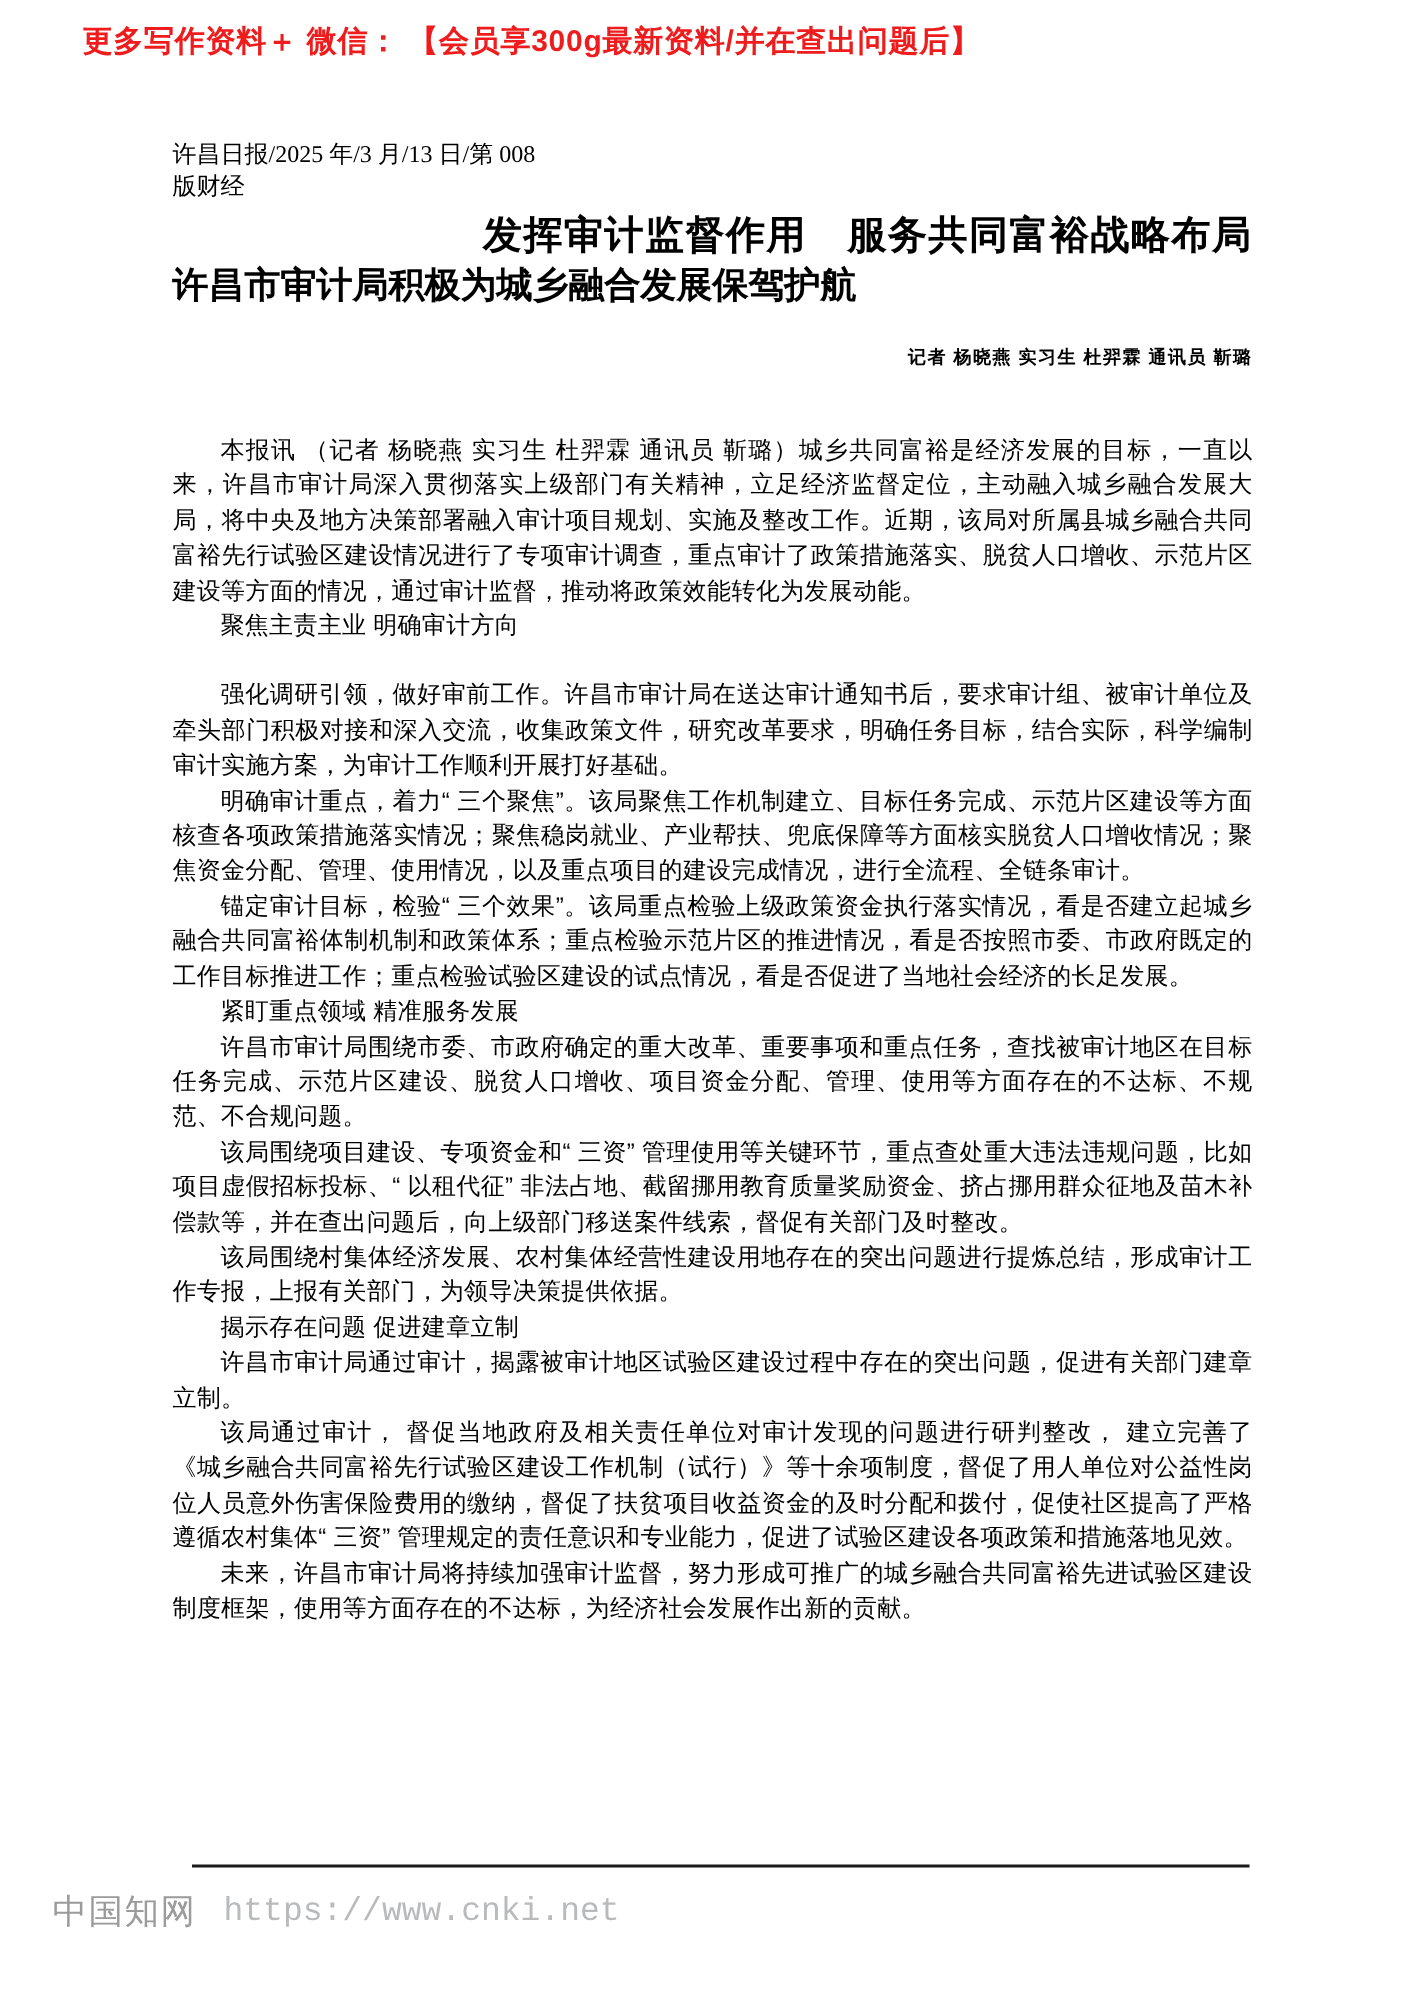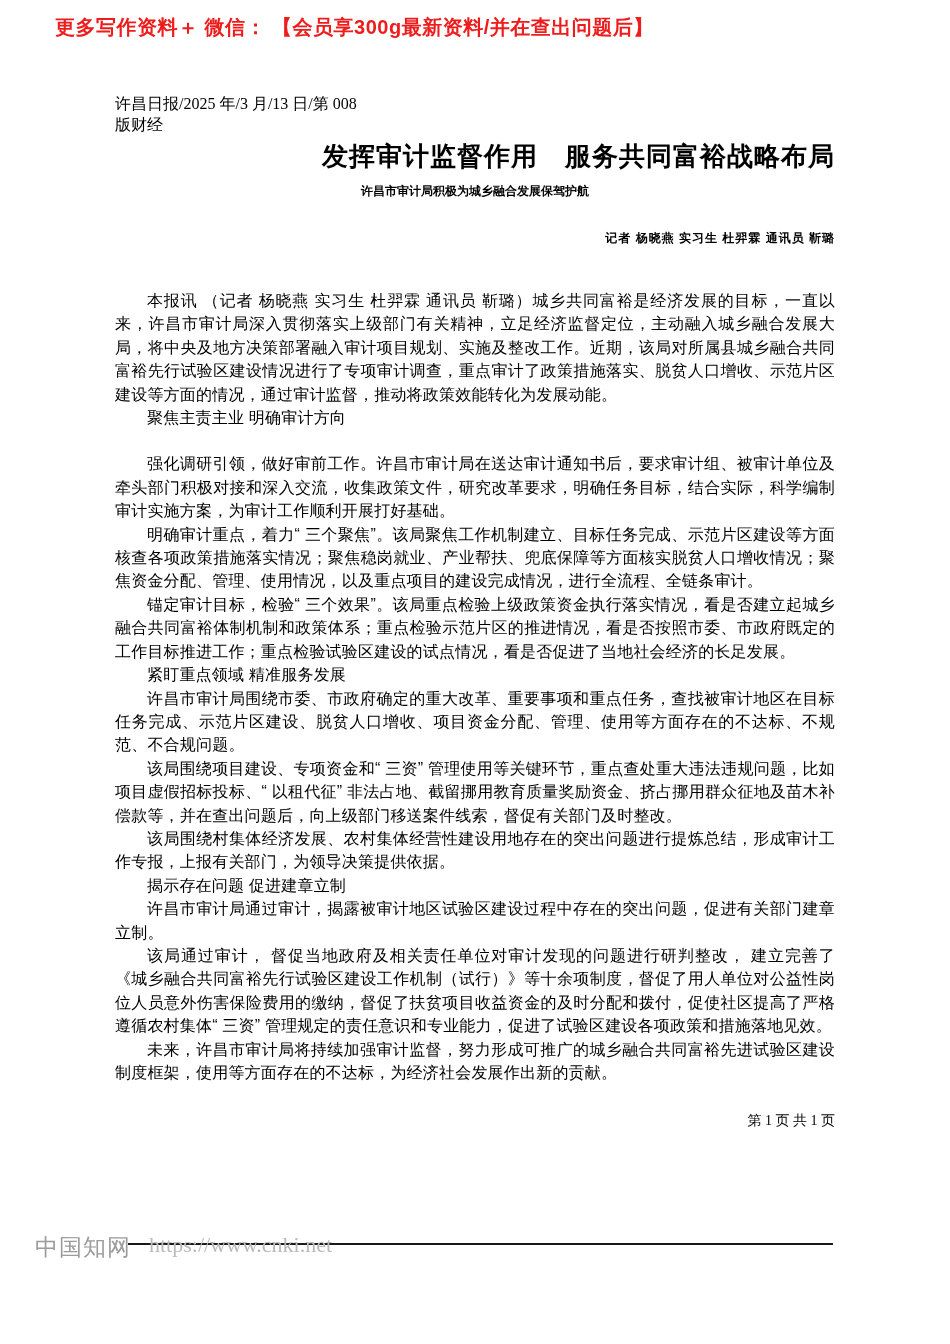--- a/index.html
+++ b/index.html
@@ -26,22 +26,21 @@
   .article{
     position:absolute;top:140px;left:115px;width:720px;
   }
   .title{
     text-align:right;
     font-size:26px;font-weight:bold;
     margin:0;line-height:32px;
     letter-spacing:1px;
   }
   .subtitle{
-    text-align:center;
-    font-size:12px;font-weight:bold;
+    font-size:24px;font-weight:bold;
     margin:6px 0 0 0;line-height:26px;font-family:Liberation Serif, serif;
   }
   .byline{
     text-align:right;
     font-size:12px;
     margin-top:26px;
     letter-spacing:1px;
     font-weight:bold;
   }
   .content{
@@ -65,30 +64,30 @@
     margin-top:28px;
   }
   .divider{
     position:absolute;
     top:1243px;left:128px;width:705px;height:0;
     border:none;border-top:2px solid #1a1a1a;
     margin:0;
   }
   .watermark{
     position:absolute;
-    top:1232px;left:35px;
-    display:flex;align-items:flex-start;gap:18px;
+    top:1259px;left:35px;
+    display:flex;align-items:center;gap:18px;
     white-space:nowrap;
   }
   .watermark .brand{
     font-size:23px;color:#9b9b9b;letter-spacing:1px;
   }
   .watermark .url{
     font-size:22px;color:#b9babc;
-    font-family:Liberation Serif, serif;
+    font-family:Liberation Mono, monospace;
   }
 </style>
 </head>
 <body>
 
 <div class="banner" style="color: rgb(238, 28, 28);">更多写作资料＋ 微信： 【会员享300g最新资料/并在查出问题后】</div>
 
 <div class="source">
   <div>许昌日报/2025 年/3 月/13 日/第 008</div>
   <div>版财经</div>
@@ -108,21 +107,20 @@
     <p>紧盯重点领域 精准服务发展</p>
     <p>许昌市审计局围绕市委、市政府确定的重大改革、重要事项和重点任务，查找被审计地区在目标任务完成、示范片区建设、脱贫人口增收、项目资金分配、管理、使用等方面存在的不达标、不规范、不合规问题。</p>
     <p>该局围绕项目建设、专项资金和“ 三资” 管理使用等关键环节，重点查处重大违法违规问题，比如项目虚假招标投标、“ 以租代征” 非法占地、截留挪用教育质量奖励资金、挤占挪用群众征地及苗木补偿款等，并在查出问题后，向上级部门移送案件线索，督促有关部门及时整改。</p>
     <p>该局围绕村集体经济发展、农村集体经营性建设用地存在的突出问题进行提炼总结，形成审计工作专报，上报有关部门，为领导决策提供依据。</p>
     <p>揭示存在问题 促进建章立制</p>
     <p>许昌市审计局通过审计，揭露被审计地区试验区建设过程中存在的突出问题，促进有关部门建章立制。</p>
     <p>该局通过审计， 督促当地政府及相关责任单位对审计发现的问题进行研判整改， 建立完善了 《城乡融合共同富裕先行试验区建设工作机制（试行）》等十余项制度，督促了用人单位对公益性岗位人员意外伤害保险费用的缴纳，督促了扶贫项目收益资金的及时分配和拨付，促使社区提高了严格遵循农村集体“ 三资” 管理规定的责任意识和专业能力，促进了试验区建设各项政策和措施落地见效。</p>
     <p>未来，许昌市审计局将持续加强审计监督，努力形成可推广的城乡融合共同富裕先进试验区建设制度框架，使用等方面存在的不达标，为经济社会发展作出新的贡献。</p>
   </div>
 
-  <div class="page-info">第 1 页 共 1 页</div>
 </div>
 
 <hr class="divider">
 
 <div class="watermark">
   <span class="brand">中国知网</span>
   <span class="url">https://www.cnki.net</span>
 </div>
 
 </body></html>

